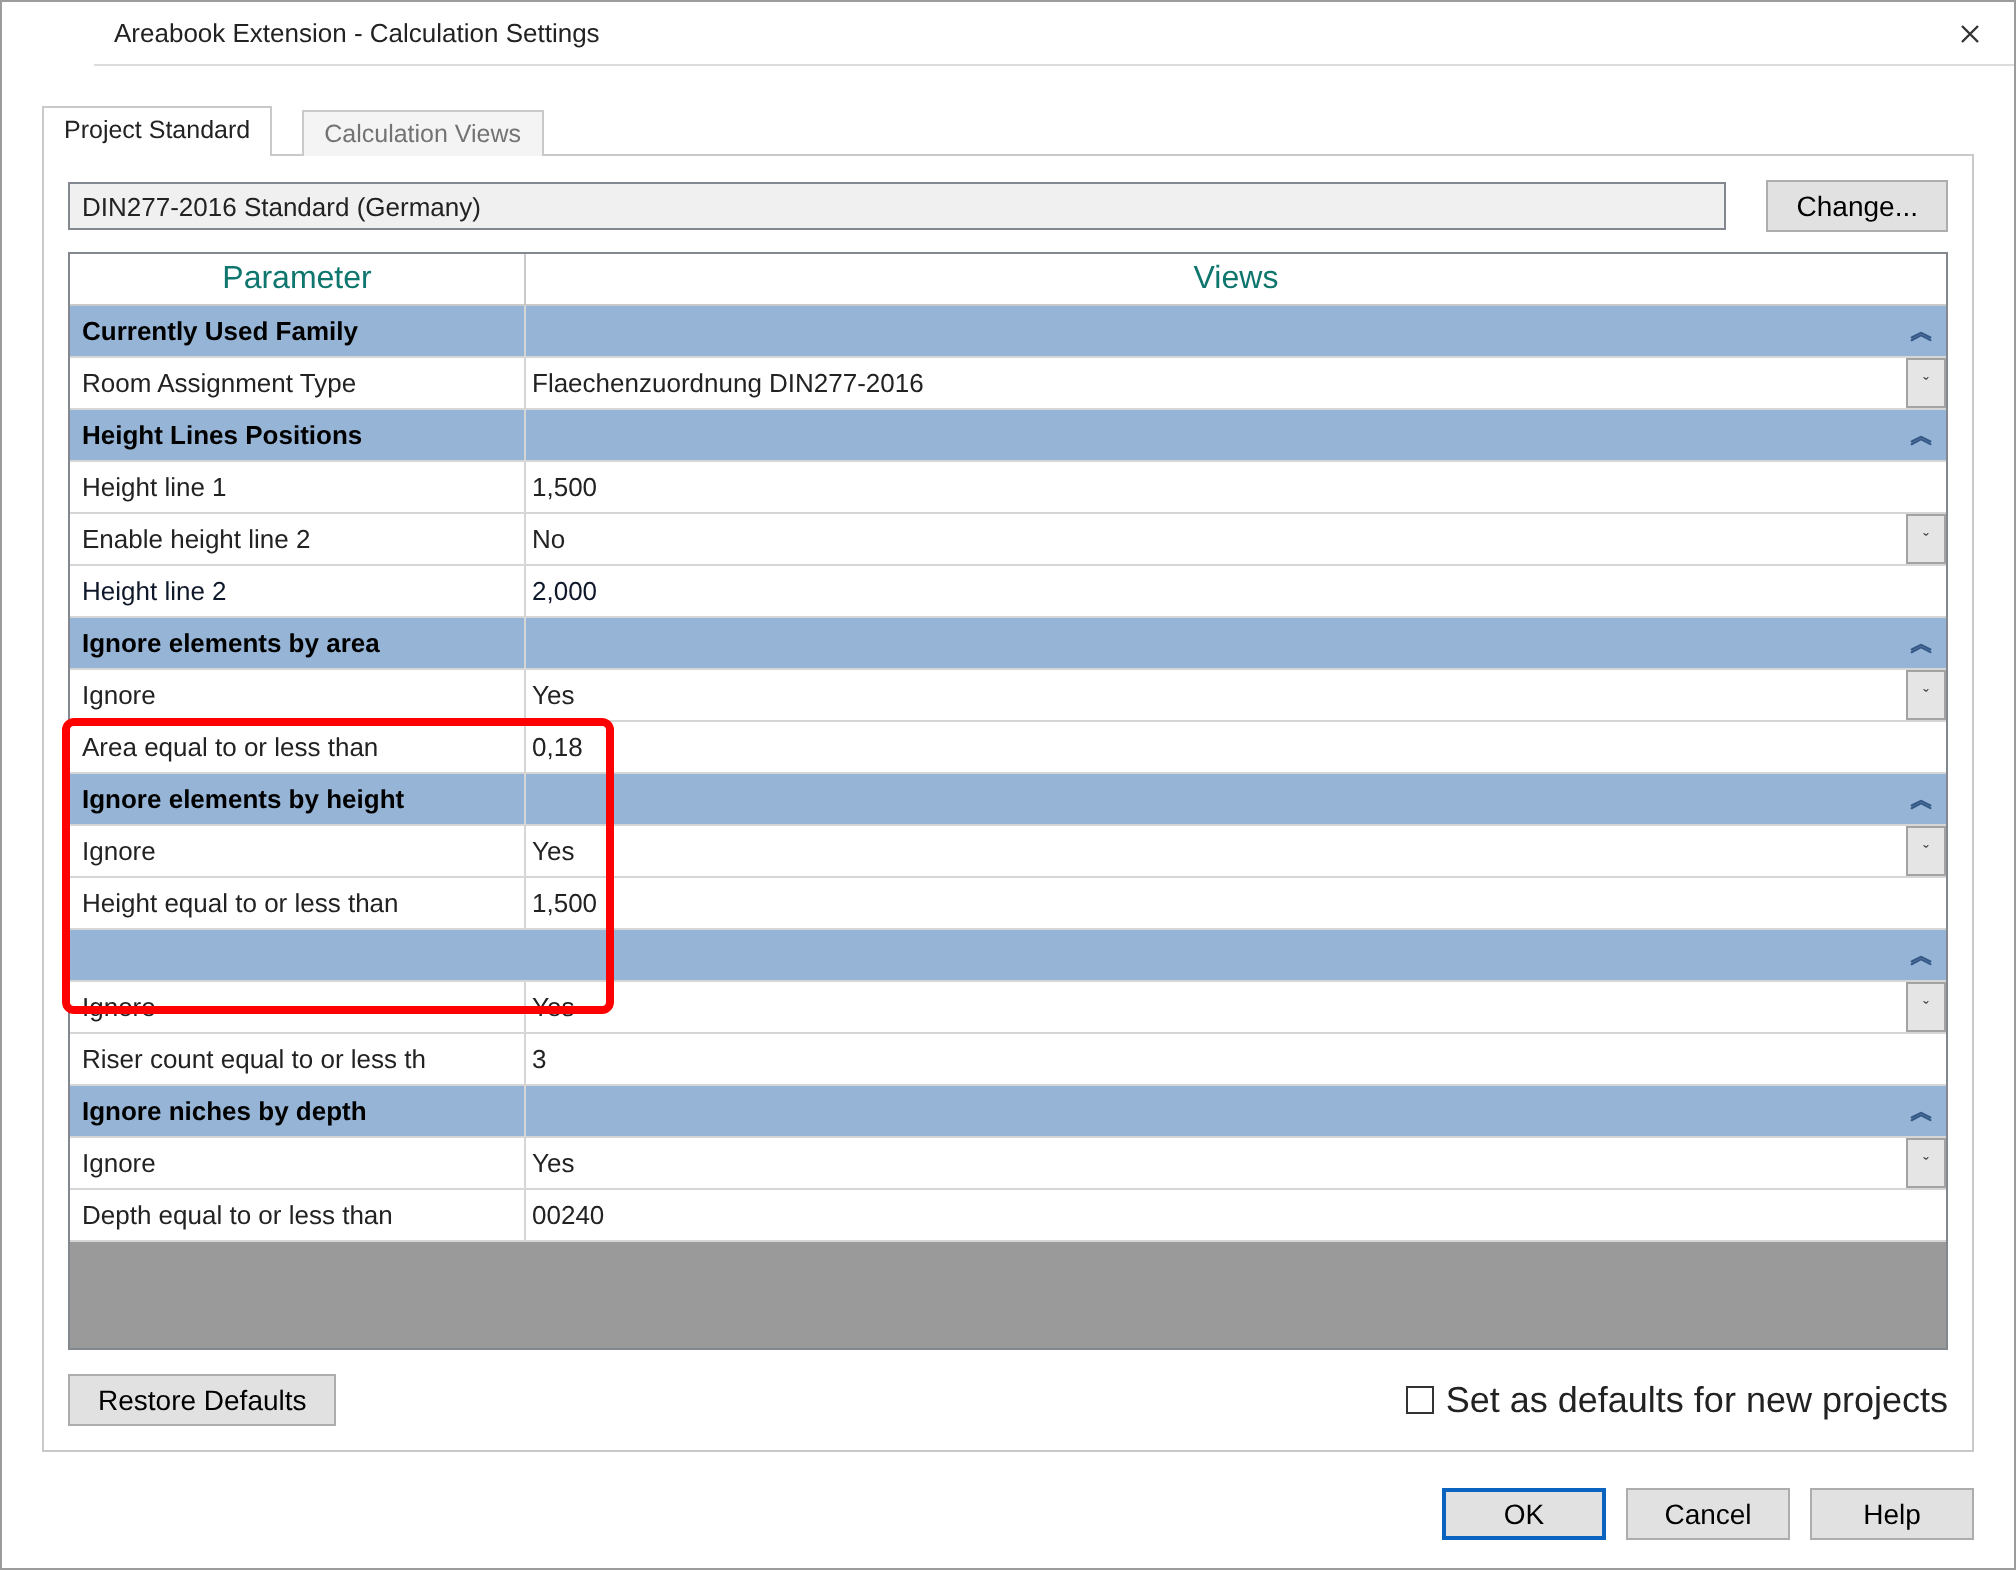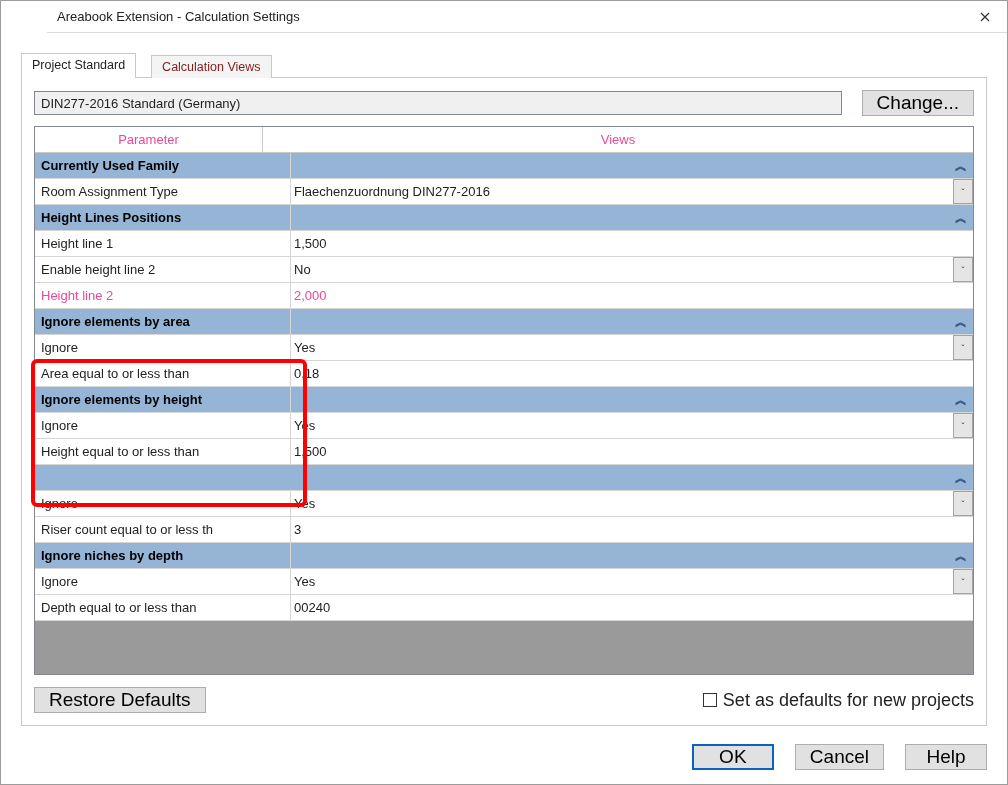--- a/index.html
+++ b/index.html
@@ -61,21 +61,21 @@
   .tab {
     padding: 4px 10px 4px 10px;
     border: 1px solid #c9c9c9;
     border-bottom: none;
     background: #fff;
     font-size: 12.5px;
     position: relative;
   }
   .tab.inactive {
     background: #f4f4f4;
-    color: #7f1d1d;
+    color: #737373;
     margin-top: 2px;
   }
   .tab.active {
     background: #fff;
     border-color: #c9c9c9;
   }
 
   .tabpanel {
     border: 1px solid #c9c9c9;
     padding: 12px;
@@ -101,21 +101,21 @@
     align-items: center;
     position: relative;
     font-size: 13px;
     color: #222;
   }
   .btn {
     height: 26px;
     min-width: 82px;
     border: 1px solid #adadad;
     background: #e1e1e1;
-    font-size: 19px;
+    font-size: 14px;
     padding: 0 14px;
     cursor: default;
   }
   .btn.primary {
     border: 2px solid #0a64bf;
     background: #e1e1e1;
   }
 
   
   .grid {
@@ -134,22 +134,22 @@
     display: flex;
     background: #fff;
     border-bottom: 1px solid #c9c9c9;
     height: 26px;
     z-index: 1;
   }
   .grid-header .hcell {
     display: flex;
     align-items: center;
     justify-content: center;
-    font-size: 13px;
-    color: #ec4899;
+    font-size: 16px;
+    color: #0f766e;
     border-right: 1px solid #c9c9c9;
   }
   .hcell.param { width: 228px; }
   .hcell.value { flex: 1; border-right: none; }
 
   .rows {
     z-index: 1;
     background: #9a9a9a;
     display:flex;
     flex-direction:column;
@@ -161,21 +161,21 @@
     height: 26px;
     background: #fff;
     border-bottom: 1px solid #d6d6d6;
   }
   .row.group {
     background: #96b4d6;
     font-weight: 700;
     color: #000;
   }
   .row .pcell {
-    width: 256px;
+    width: 228px;
     border-right: 1px solid #d6d6d6;
     display: flex;
     align-items: center;
     padding-left: 6px;
     font-size: 13px;
   }
   .row .vcell {
     flex: 1;
     display: flex;
     align-items: center;
@@ -187,21 +187,21 @@
   .row.group .chev {
     font-size: 12px;
     color: #355986;
     position: absolute;
     right: 6px;
     top: 50%;
     transform: translateY(-50%);
   }
 
   .row.disabled .pcell, .row.disabled .vcell {
-    color: #ec4899;
+    color: #0f172a;
   }
 
   .vcell .caret {
     position: absolute;
     right: 0;
     top: 0;
     width: 20px;
     height: 100%;
     border: 1px solid #a3a3a3;
     display:flex; align-items:center; justify-content:center;
@@ -237,21 +237,21 @@
   .checkbox .box {
     width: 14px; height: 14px;
     border: 1px solid #333;
     background: #fff;
   }
 
   
   .dlgbtns {
     display: flex;
     justify-content: flex-end;
-    gap: 21px;
+    gap: 10px;
     padding: 10px 20px 14px 20px;
   }
 </style>
 </head>
 <body>
 
 <div class="window">
 
   <div class="titlebar">
     <span class="title">Areabook Extension - Calculation Settings</span>

